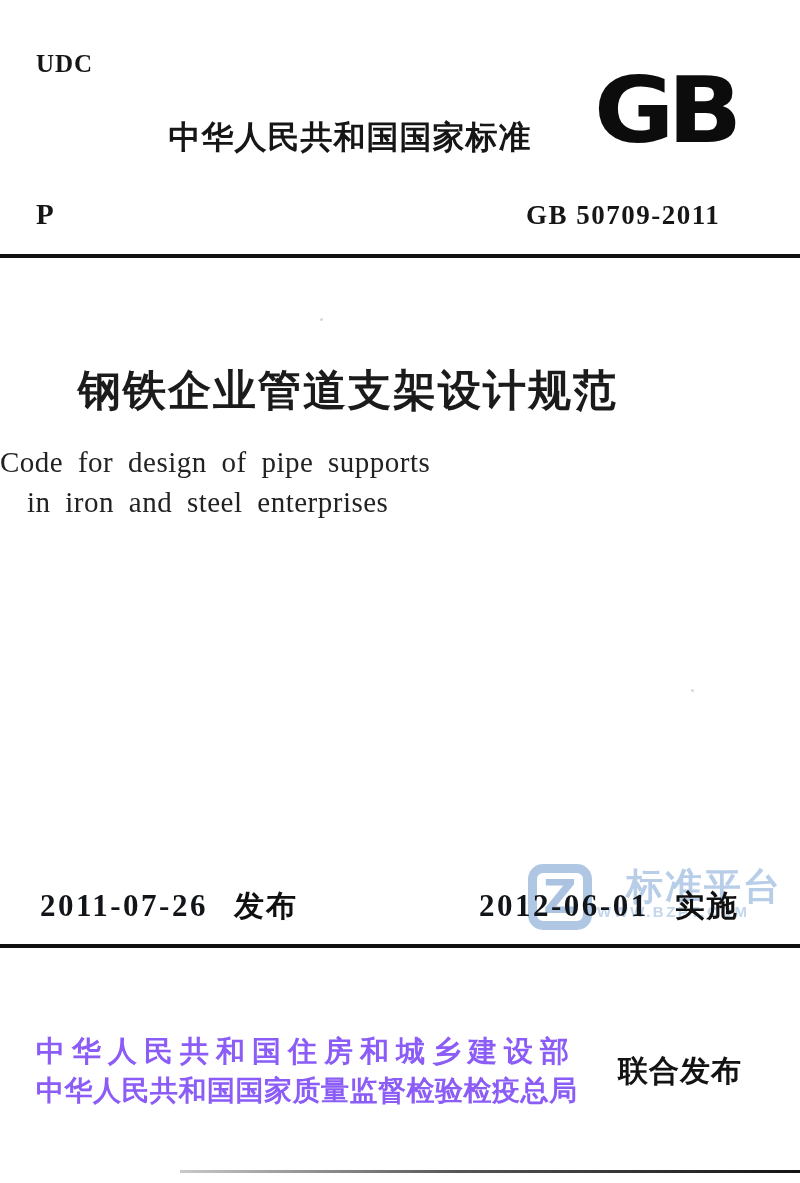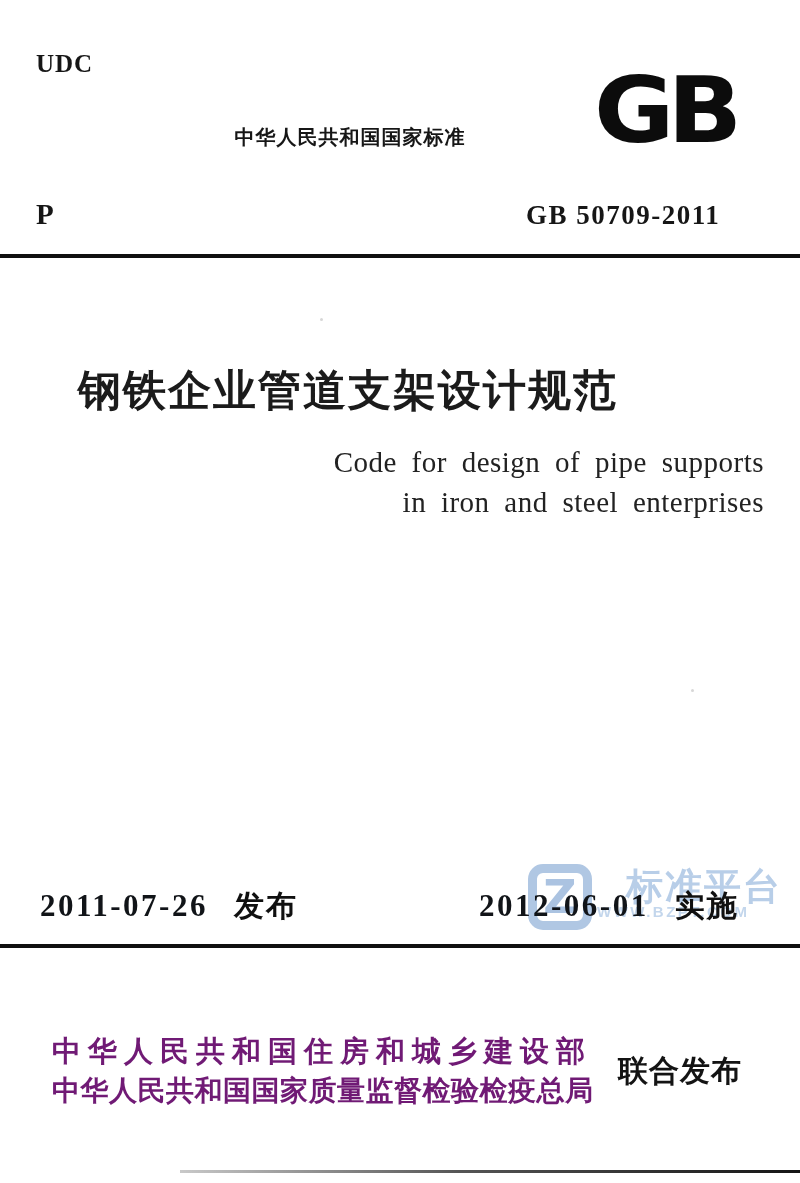--- a/index.html
+++ b/index.html
@@ -18,21 +18,21 @@
   .sans   { font-family: "Liberation Sans", "DejaVu Sans", sans-serif; }
 
   
   .udc {
     position: absolute; left: 36px; top: 50px;
     font-size: 25px; font-weight: bold; letter-spacing: 1px;
   }
   .std-heading {
     position: absolute; left: 0; top: 116px; width: 700px;
     text-align: center;
-    font-size: 20px; font-weight: bold; letter-spacing: 1px; margin-top: 8px;
+    font-size: 32px; font-weight: bold; letter-spacing: 1px;
   }
   .gb-logo {
     position: absolute; left: 594px; top: 70px; width: 152px; height: 84px;
     overflow: hidden;
   }
   .gb-logo span {
     display: block;
     font-family: "DejaVu Sans", sans-serif;
     font-weight: bold;
     font-size: 98px; line-height: 82px;
@@ -60,21 +60,21 @@
 
   
   .cn-title {
     position: absolute; left: 0; top: 362px; width: 696px;
     text-align: center;
     font-size: 43px; font-weight: bold; letter-spacing: 2px;
     color: #1b1b1b;
   }
   .en-title {
     position: absolute; left: 0; width: 764px;
-    text-align: right;
+    text-align: left;
     font-size: 29px; word-spacing: 7px; letter-spacing: 0.5px;
     color: #222;
   }
   .en-title.line1 { top: 446px; }
   .en-title.line2 { top: 486px; padding-left: 27px; }
 
   
   .watermark { position: absolute; left: 0; top: 0; z-index: 1; }
   .wm-logo {
     position: absolute; left: 528px; top: 864px;
@@ -114,23 +114,23 @@
   }
   .date-label {
     font-family: "Liberation Sans", "DejaVu Sans", sans-serif;
     font-size: 30px; font-weight: bold; letter-spacing: 2px;
     margin-left: 22px;
     color: #101010;
   }
 
   
   .pub-line {
-    position: absolute; left: 52px;
+    position: absolute; left: 36px;
     font-family: "Liberation Sans", "DejaVu Sans", sans-serif;
-    font-weight: bold; color: #701a75; white-space: nowrap;
+    font-weight: bold; color: #8b5cf6; white-space: nowrap;
   }
   .pub-line.l1 { top: 1032px; font-size: 29px; letter-spacing: 7px; }
   .pub-line.l2 { top: 1072px; font-size: 28px; letter-spacing: 0.5px; }
   .joint-label {
     position: absolute; left: 618px; top: 1051px;
     font-family: "Liberation Sans", "DejaVu Sans", sans-serif;
     font-size: 30px; font-weight: bold; letter-spacing: 1px;
     color: #131313; white-space: nowrap;
   }
 

